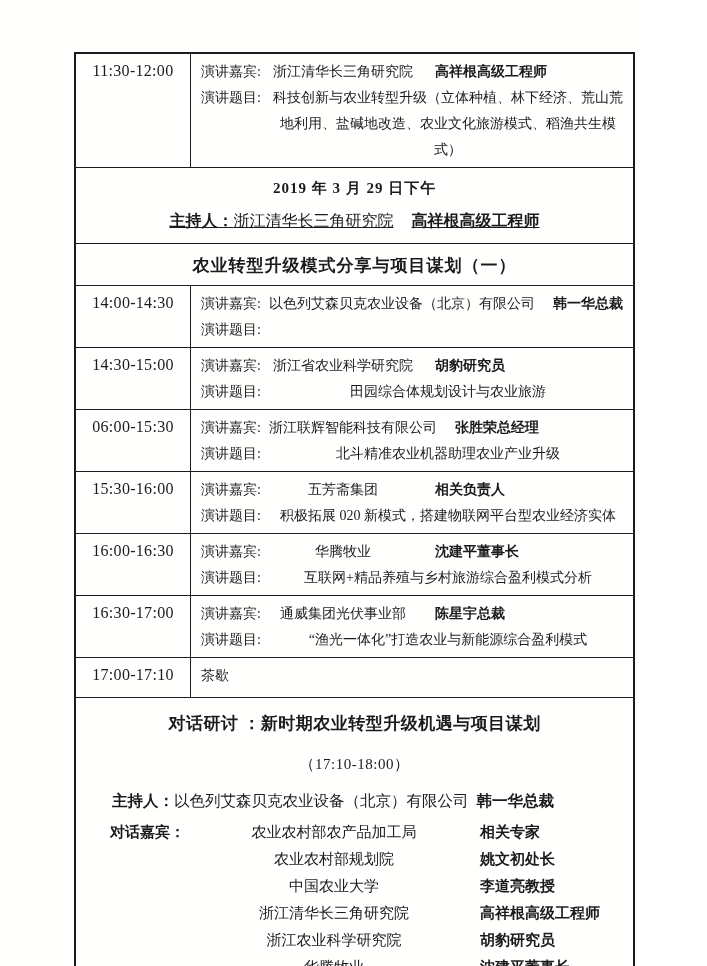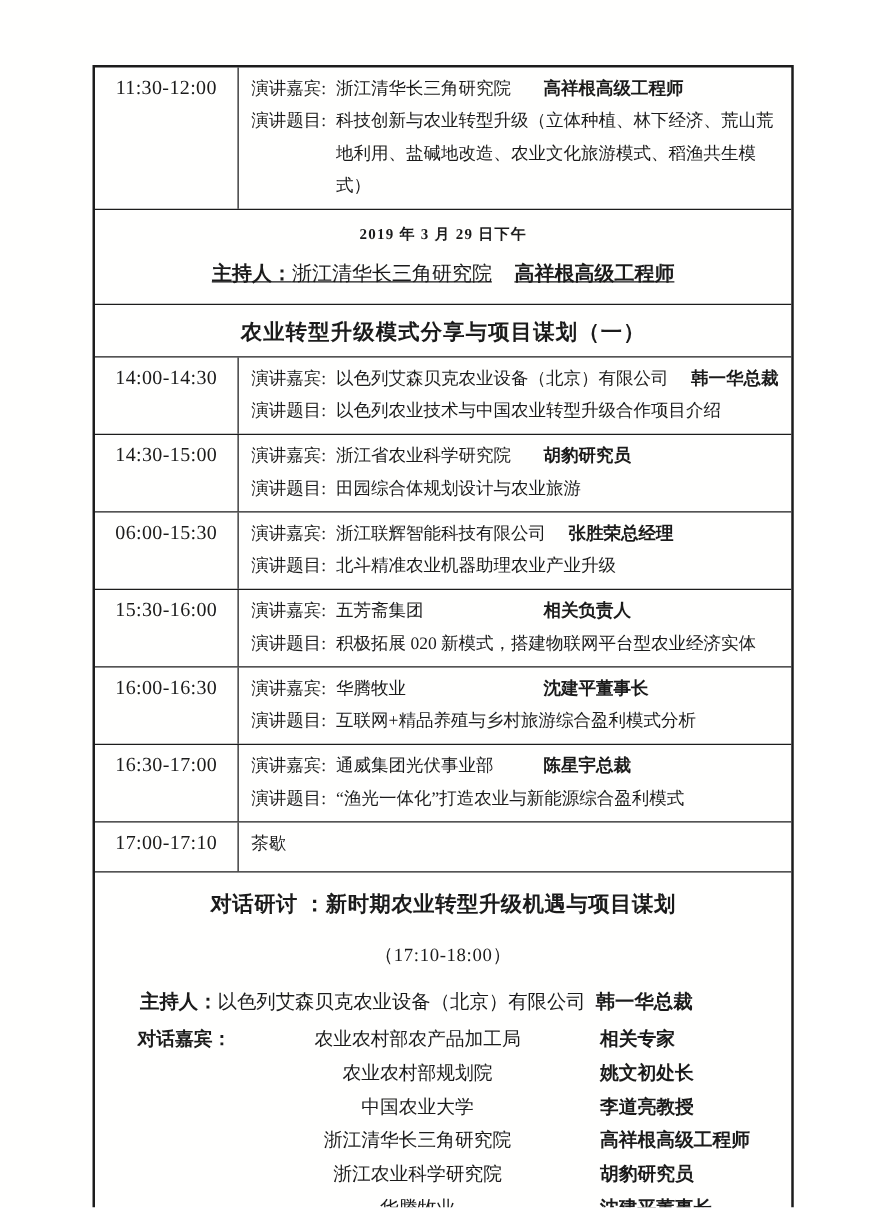--- a/index.html
+++ b/index.html
@@ -30,39 +30,40 @@
     border-right:1px solid #1c1c1c;
     text-align:center;
     font-size:16px;
     letter-spacing:0.3px;
     padding-top:8px;
   }
   .content-cell {
     flex:1;
     padding:5px 6px 4px 10px;
     min-width:0;
+    text-align:center;
   }
   .cline {
     display:flex;
     font-size:14px;
     line-height:26px;
     white-space:nowrap;
   }
   .lbl { flex:0 0 auto; margin-right:8px; }
   .sess-org { flex:0 0 auto; min-width:148px; }
   .sess-name { flex:0 0 auto; margin-left:18px; font-weight:bold; }
   .topic-wrap { white-space:normal; }
   .topic-text { flex:1; min-width:0; }
 
   .r-pre { min-height:83px; }
   .r-sess { min-height:57px; }
   .r-tea { min-height:40px; }
 
   .date-header { min-height:76px; text-align:center; padding-top:11px; }
-  .date-title { font-size:12px; font-weight:bold; letter-spacing:1px; }
+  .date-title { font-size:15px; font-weight:bold; letter-spacing:1px; }
   .host-line { margin-top:13px; font-size:16px;text-decoration:underline; }
   .host-label { font-weight:bold; }
   .host-name { font-weight:bold; margin-left:18px; }
 
   .section-title {
     min-height:42px;
     text-align:center;
     font-size:17px; font-weight:bold;
     letter-spacing:1px;
     padding-top:10px;
@@ -115,21 +116,20 @@
     <div class="row r-sess">
       <div class="time-cell">14:00-14:30</div>
       <div class="content-cell">
         <div class="cline">
           <span class="lbl">演讲嘉宾:</span>
           <span class="sess-org">以色列艾森贝克农业设备（北京）有限公司</span>
           <span class="sess-name">韩一华总裁</span>
         </div>
         <div class="cline">
           <span class="lbl">演讲题目:</span>
-          <span class="topic-text">以色列农业技术与中国农业转型升级合作项目介绍</span>
         </div>
       </div>
     </div>
 
     <div class="row r-sess">
       <div class="time-cell">14:30-15:00</div>
       <div class="content-cell">
         <div class="cline">
           <span class="lbl">演讲嘉宾:</span>
           <span class="sess-org">浙江省农业科学研究院</span>

